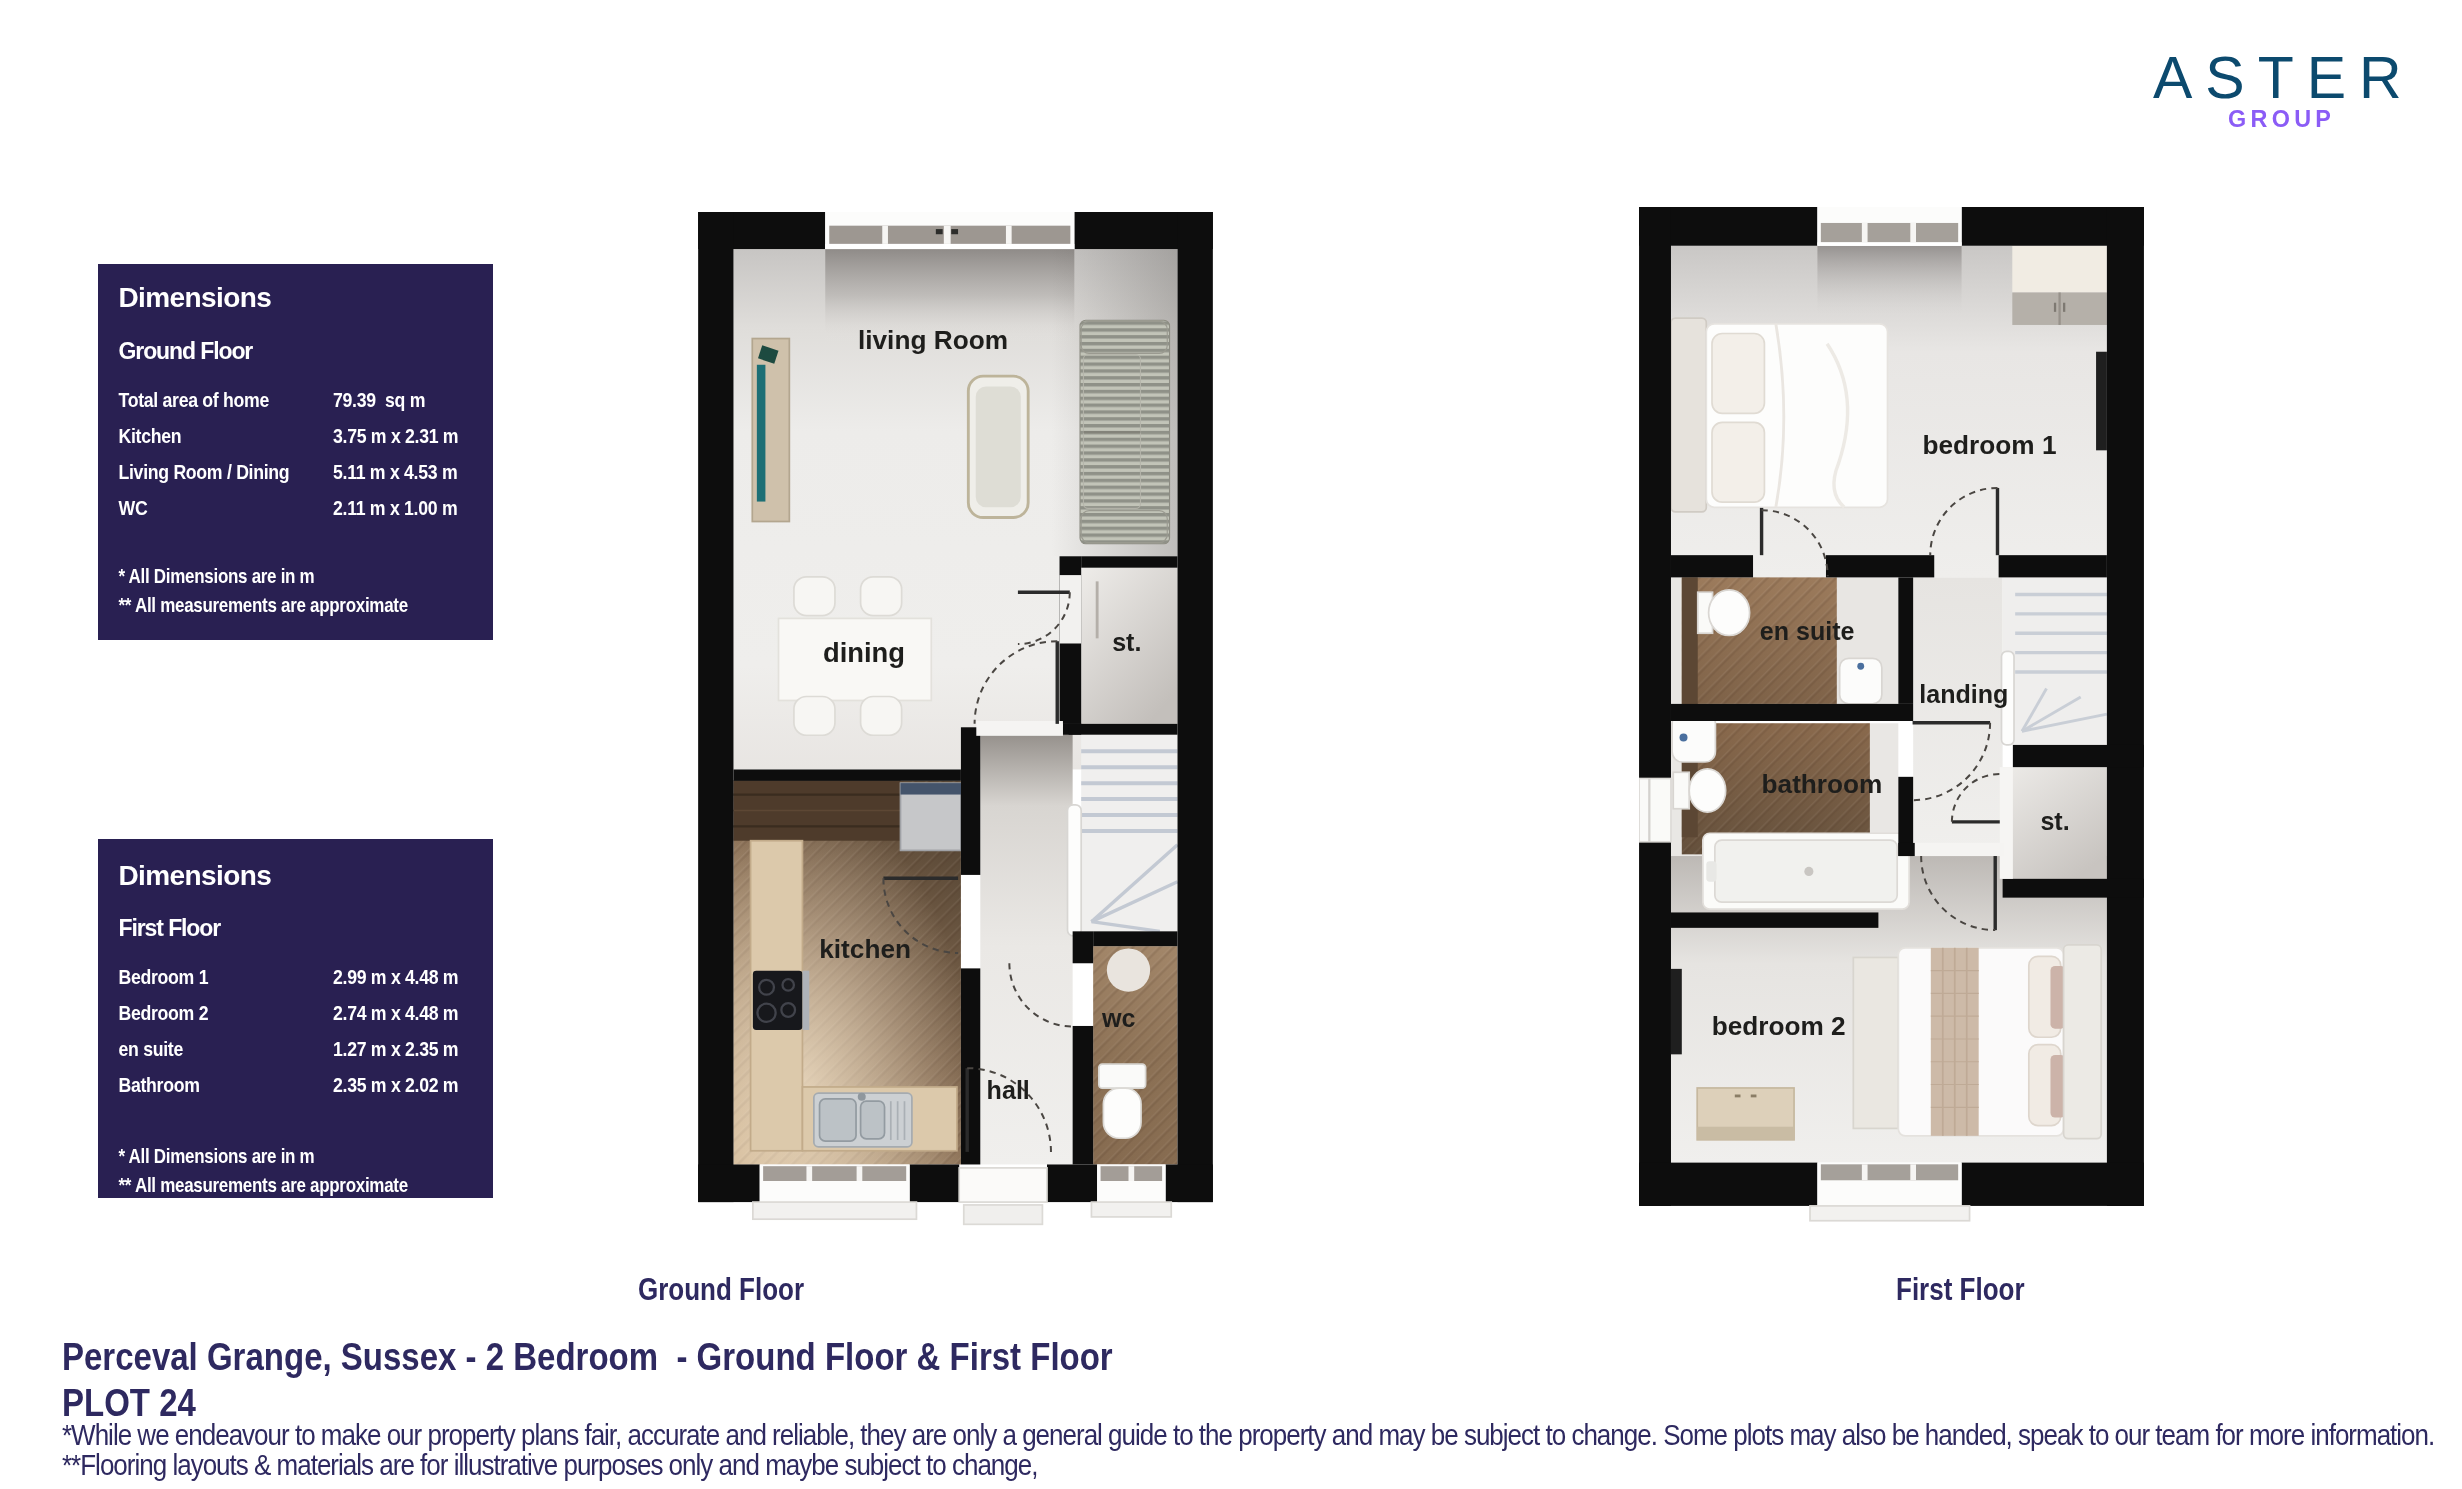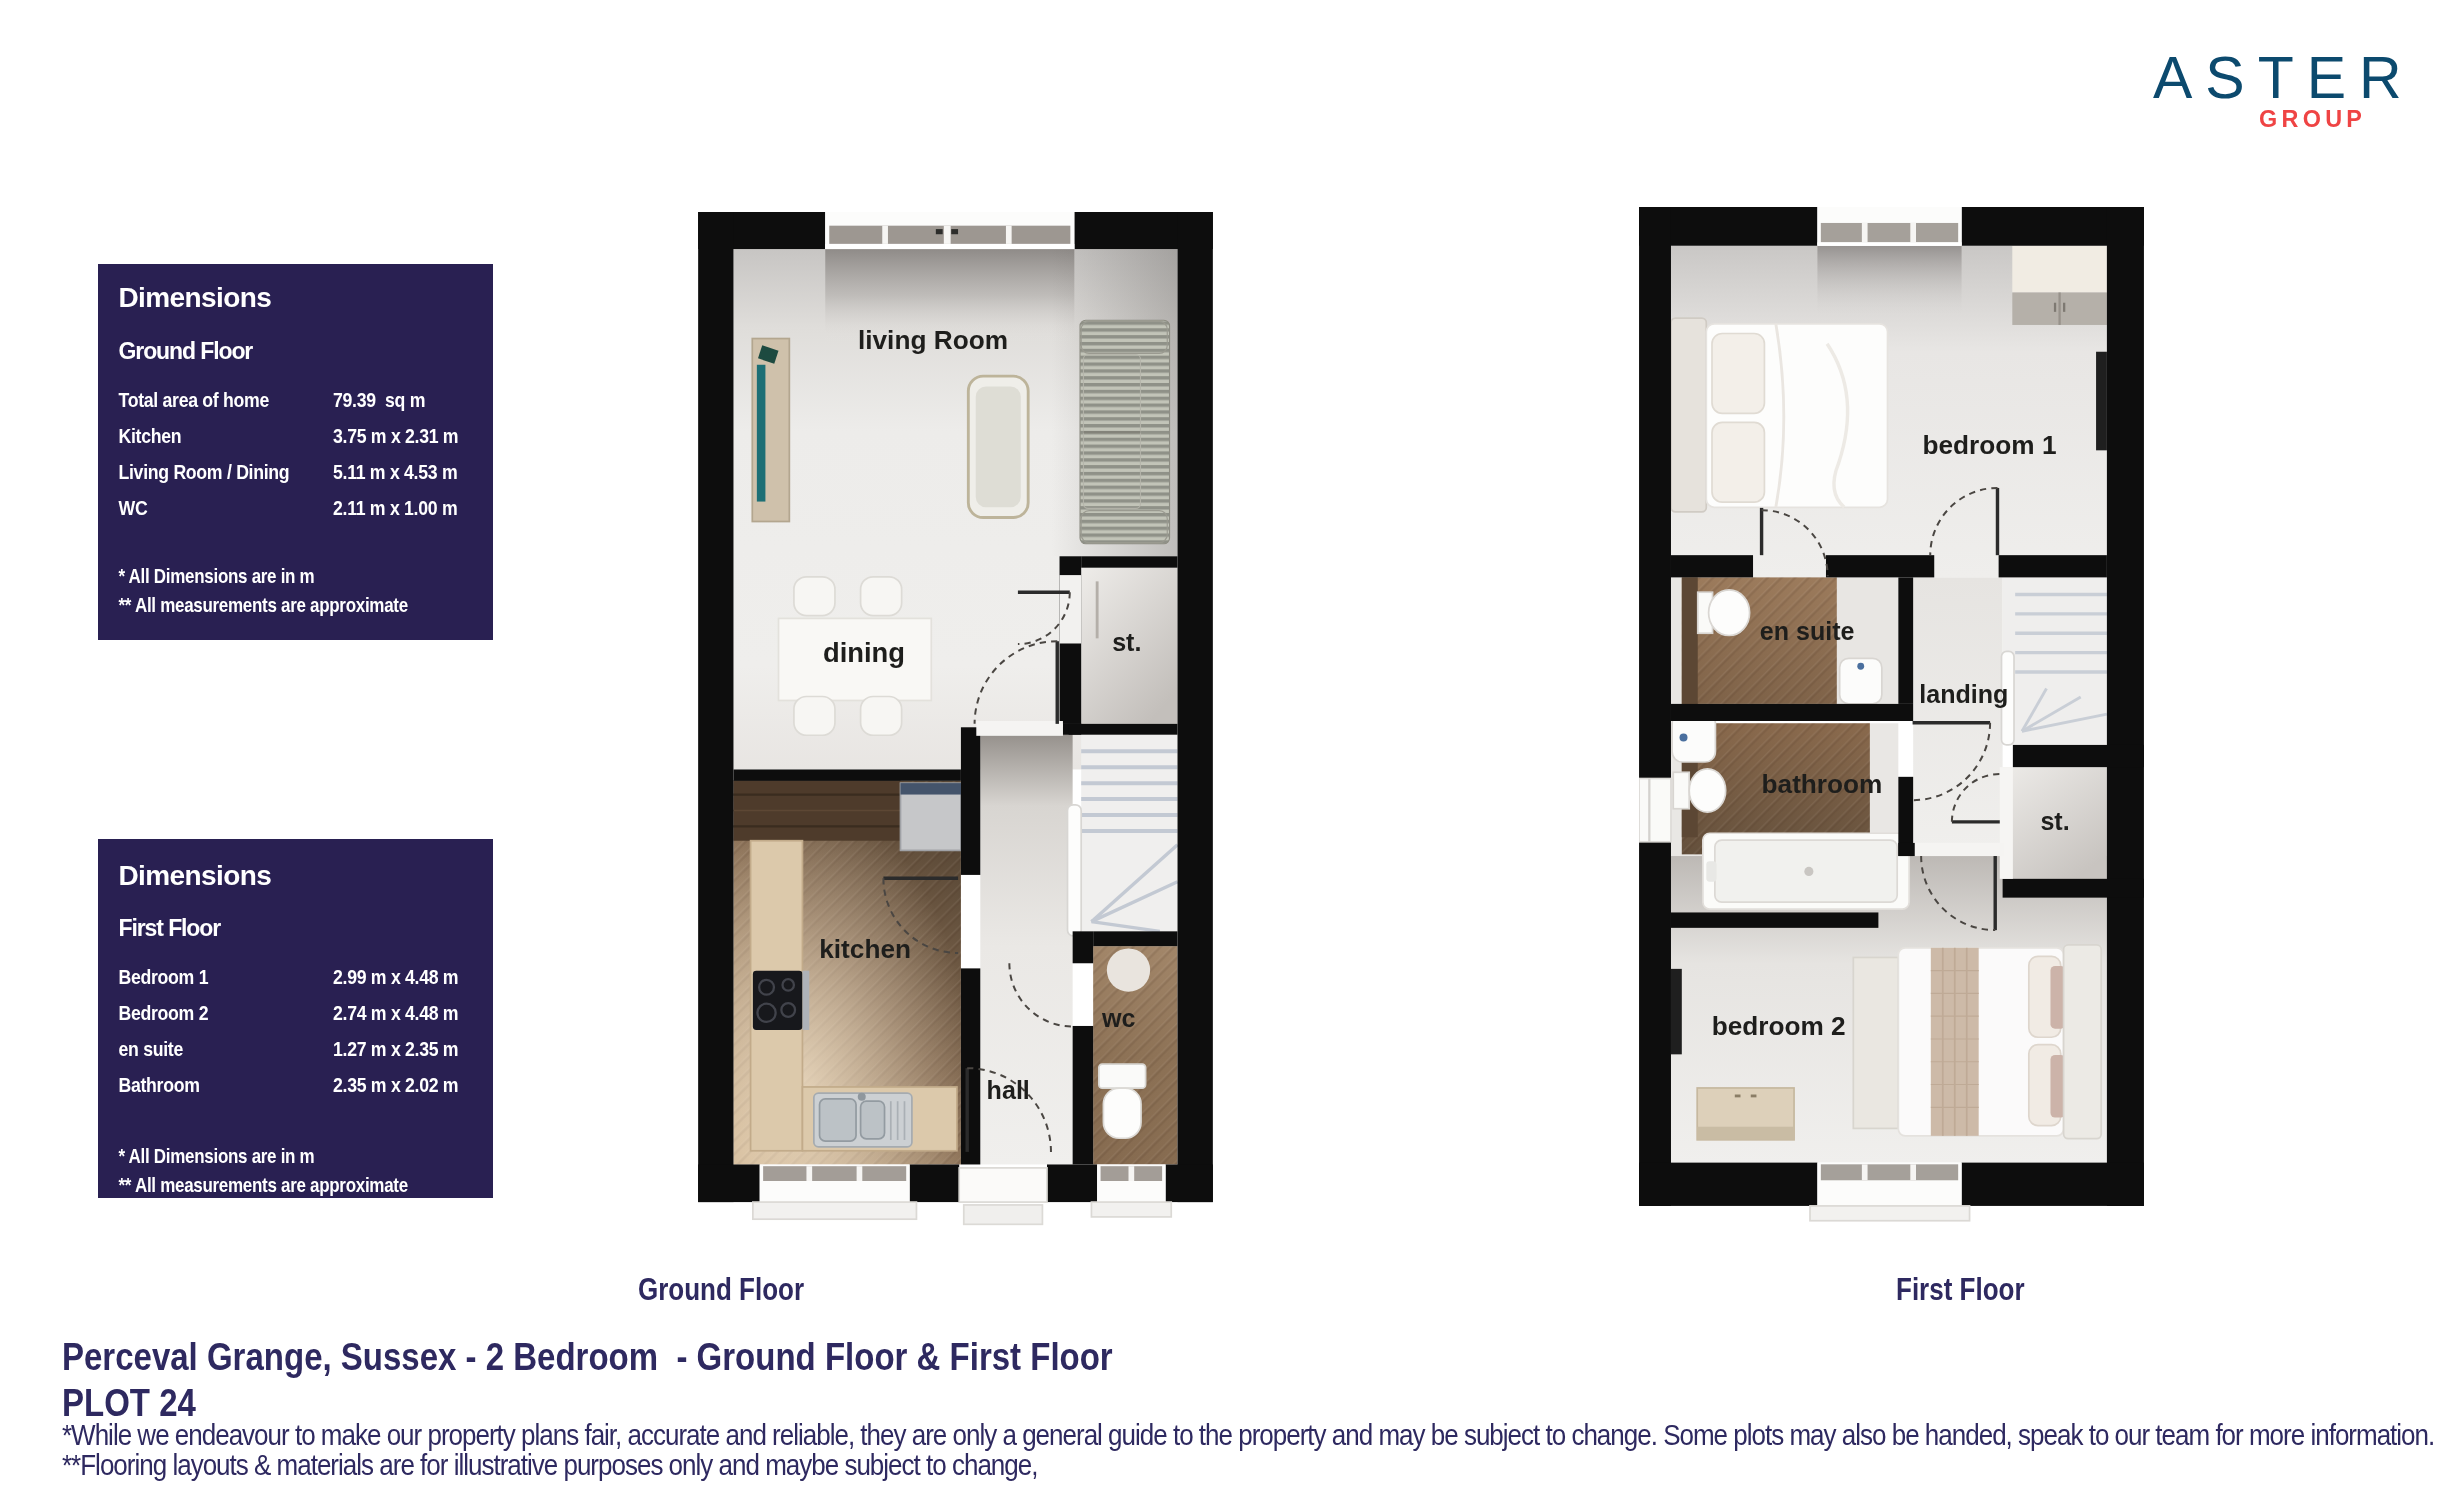--- a/index.html
+++ b/index.html
@@ -8,21 +8,21 @@
   .navy{color:#2e2960;}
   .pLabel{color:#ffffff;font-weight:bold;}
   .row{font-size:17.7px;letter-spacing:-0.3px;transform:scaleY(1.18);transform-origin:left top;}
   .note{font-size:17px;letter-spacing:-0.3px;transform:scaleY(1.18);transform-origin:left top;}
   .stretch{transform:scaleY(1.17);transform-origin:left top;}
 </style>
 </head>
 <body>
 
 <div class="abs" style="left:2153px;top:44px;font-size:59px;color:#0c4a6e;letter-spacing:13px;white-space:nowrap;">ASTER</div>
-<div class="abs" style="left:2228px;top:106px;font-size:23.4px;color:#ef4444;font-weight:bold;letter-spacing:4.3px;white-space:nowrap;margin-left:31px;">GROUP</div>
+<div class="abs" style="left:2228px;top:106px;font-size:23.4px;color:#8b5cf6;font-weight:bold;letter-spacing:4.3px;white-space:nowrap;">GROUP</div>
 
 <div class="abs" style="left:98px;top:264px;width:395px;height:376px;background:#292052;">
   <div class="abs pLabel" style="left:20.5px;top:18px;font-size:28px;letter-spacing:-0.6px;">Dimensions</div>
   <div class="abs pLabel" style="left:20.5px;top:74px;font-size:23px;letter-spacing:-1.1px;">Ground Floor</div>
   <div class="abs pLabel row" style="left:20.5px;top:124px;">Total area of home</div>
   <div class="abs pLabel row" style="left:235px;top:124px;">79.39&nbsp; sq m</div>
   <div class="abs pLabel row" style="left:20.5px;top:160px;">Kitchen</div>
   <div class="abs pLabel row" style="left:235px;top:160px;">3.75 m x 2.31 m</div>
   <div class="abs pLabel row" style="left:20.5px;top:196px;">Living Room / Dining</div>
   <div class="abs pLabel row" style="left:235px;top:196px;">5.11 m x 4.53 m</div>

